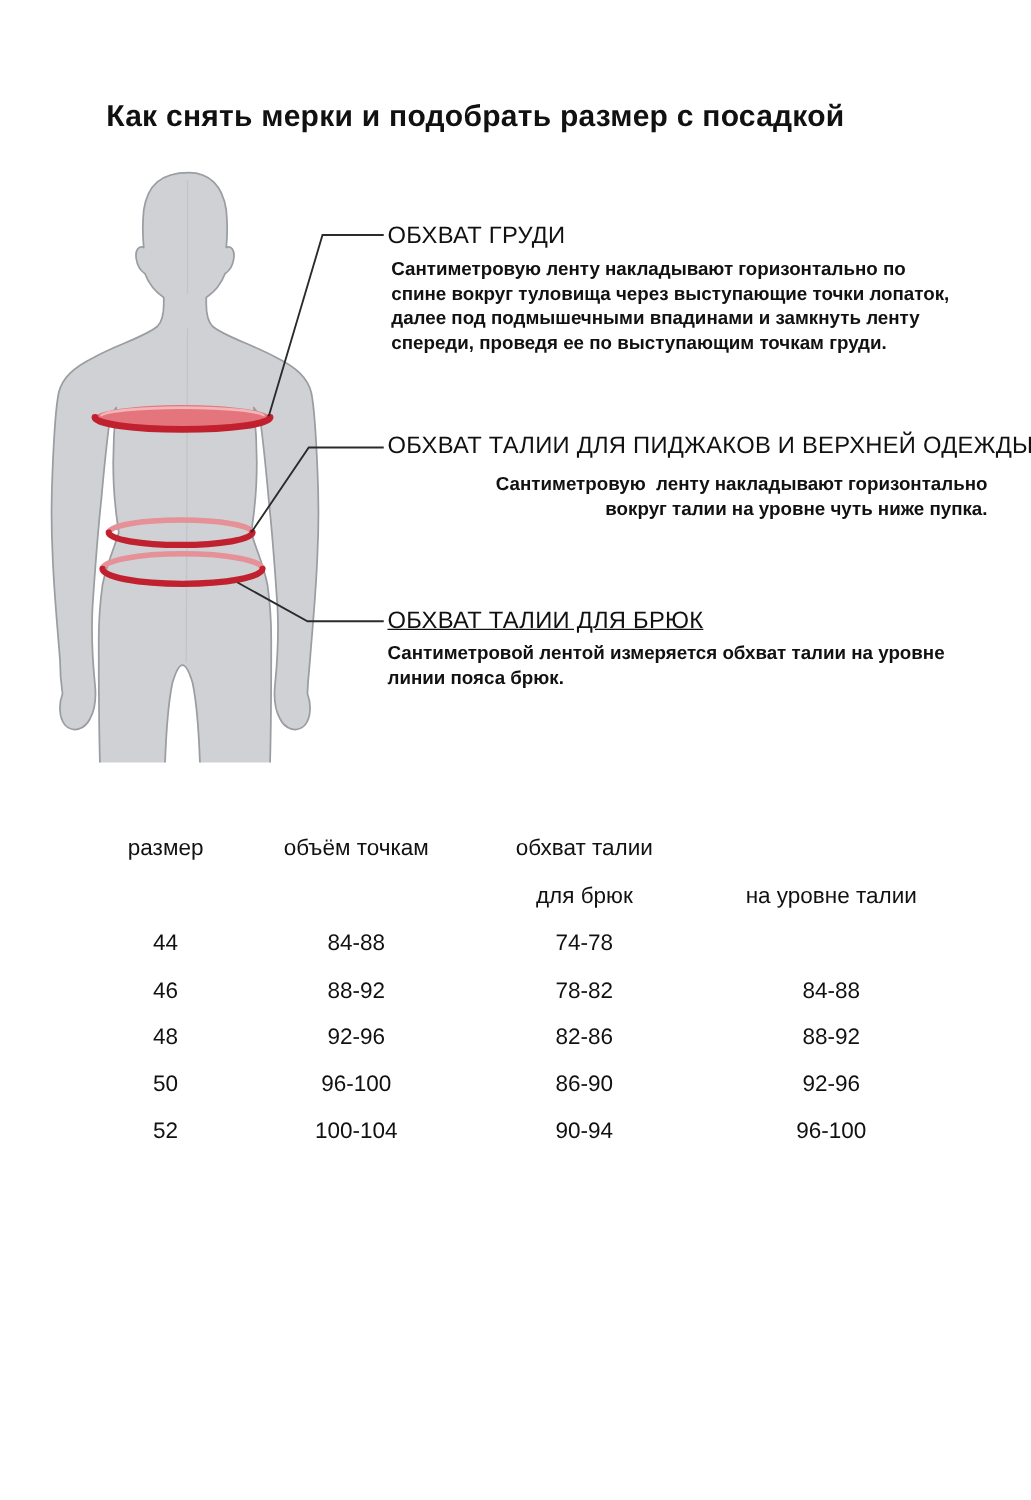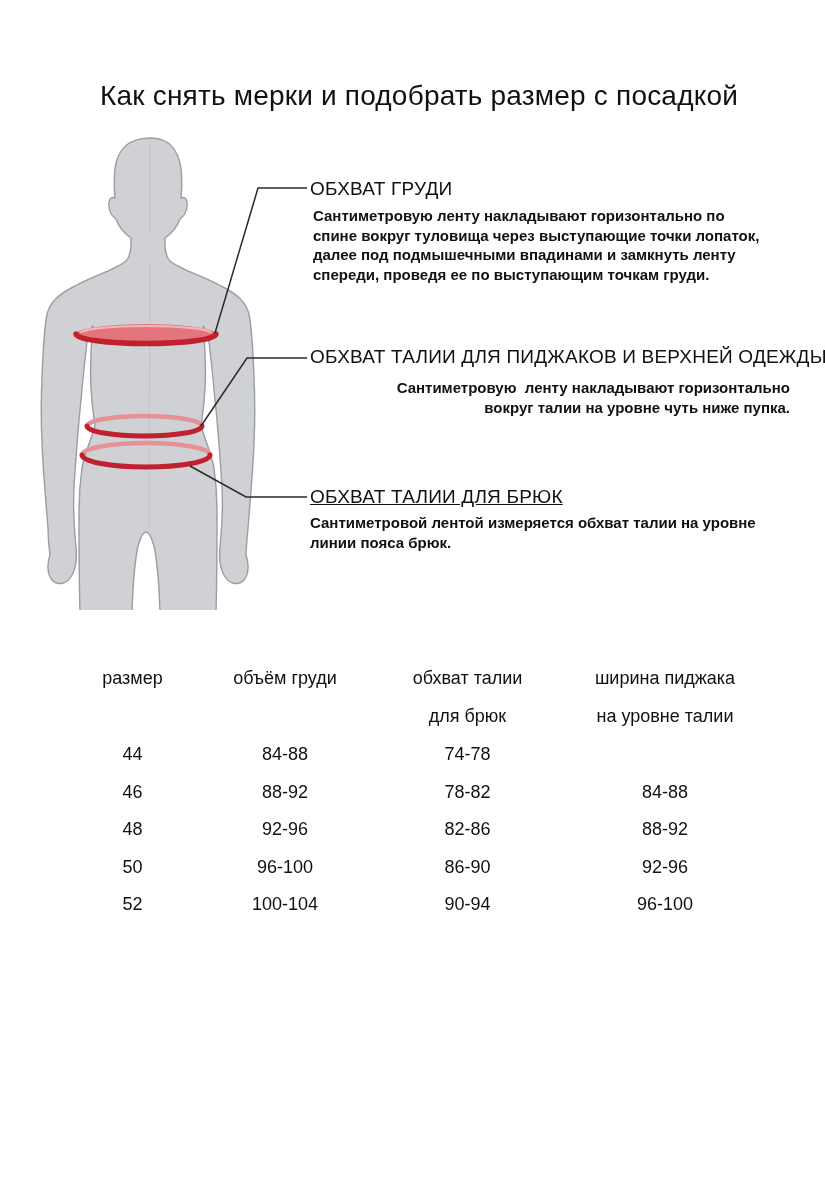--- a/index.html
+++ b/index.html
@@ -1,19 +1,19 @@
 <!DOCTYPE html>
 <html><head>
 <meta charset="utf-8">
 <style>
   html,body{margin:0;padding:0;background:#fff;}
   #page{position:relative;width:825px;height:1200px;background:#ffffff;overflow:hidden;
         font-family:"Liberation Sans",sans-serif;color:#111;}
   #page-title{position:absolute;left:85px;top:80px;width:660px;
-        font-size:28px;font-weight:400;letter-spacing:0.2px;white-space:nowrap;margin-left:15px;}
+        font-size:24px;font-weight:700;letter-spacing:0.2px;white-space:nowrap;}
   #figure-svg{position:absolute;left:15px;top:130px;width:300px;height:480px;}
   .sec{position:absolute;}
   .sec-heading{font-size:19px;font-weight:400;letter-spacing:0.2px;white-space:nowrap;}
   .sec-body{font-size:15px;font-weight:700;line-height:19.5px;white-space:pre-wrap;}
   #sec1-h{left:310px;top:178px;}
   #sec1-b{left:313px;top:206px;width:480px;}
   #sec2-h{left:310px;top:346px;}
   #sec2-b{left:310px;top:378px;width:480px;text-align:right;}
   #sec3-h{left:310px;top:486px;text-decoration:underline;}
   #sec3-b{left:310px;top:513px;width:490px;}
@@ -103,23 +103,22 @@
 вокруг талии на уровне чуть ниже пупка.</div>
 
   <div class="sec sec-heading" id="sec3-h">ОБХВАТ ТАЛИИ ДЛЯ БРЮК</div>
   <div class="sec sec-body" id="sec3-b">Сантиметровой лентой измеряется обхват талии на уровне
 линии пояса брюк.</div>
 
 
   <div id="size-table">
     <div class="trow hrow">
       <div class="tcell">размер</div>
-      <div class="tcell">объём груди</div>
+      <div class="tcell">объём точкам</div>
       <div class="tcell">обхват талии</div>
-      <div class="tcell">ширина пиджака</div>
     </div>
     <div class="trow hrow">
       <div class="tcell"></div>
       <div class="tcell"></div>
       <div class="tcell">для брюк</div>
       <div class="tcell">на уровне талии</div>
     </div>
 
     <div class="trow">
       <div class="tcell">44</div>

